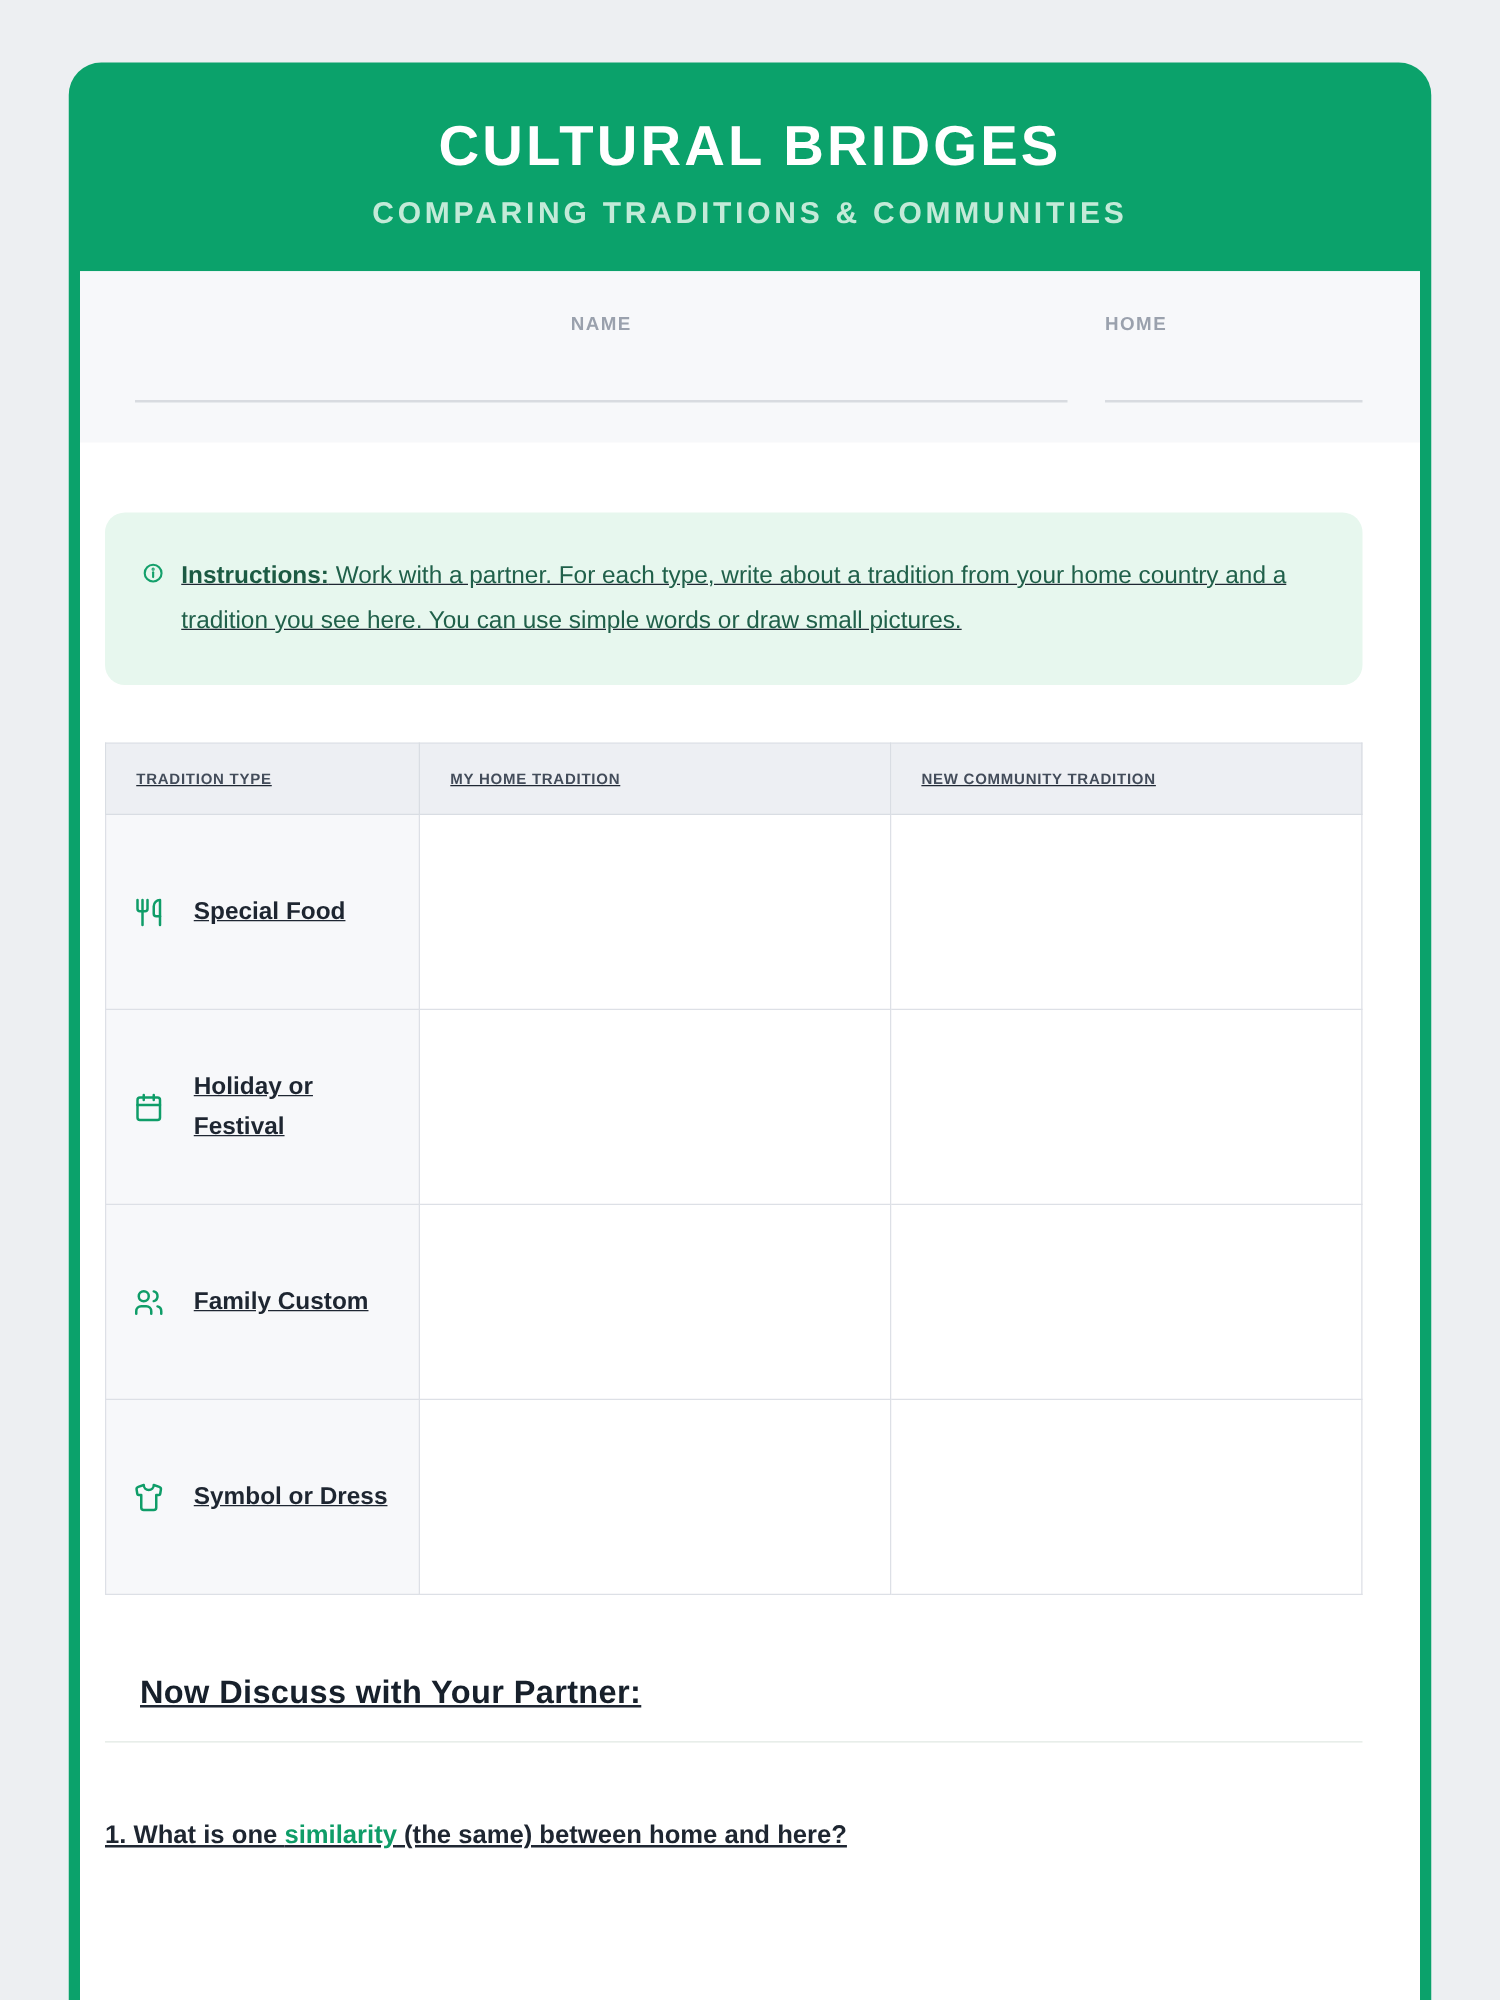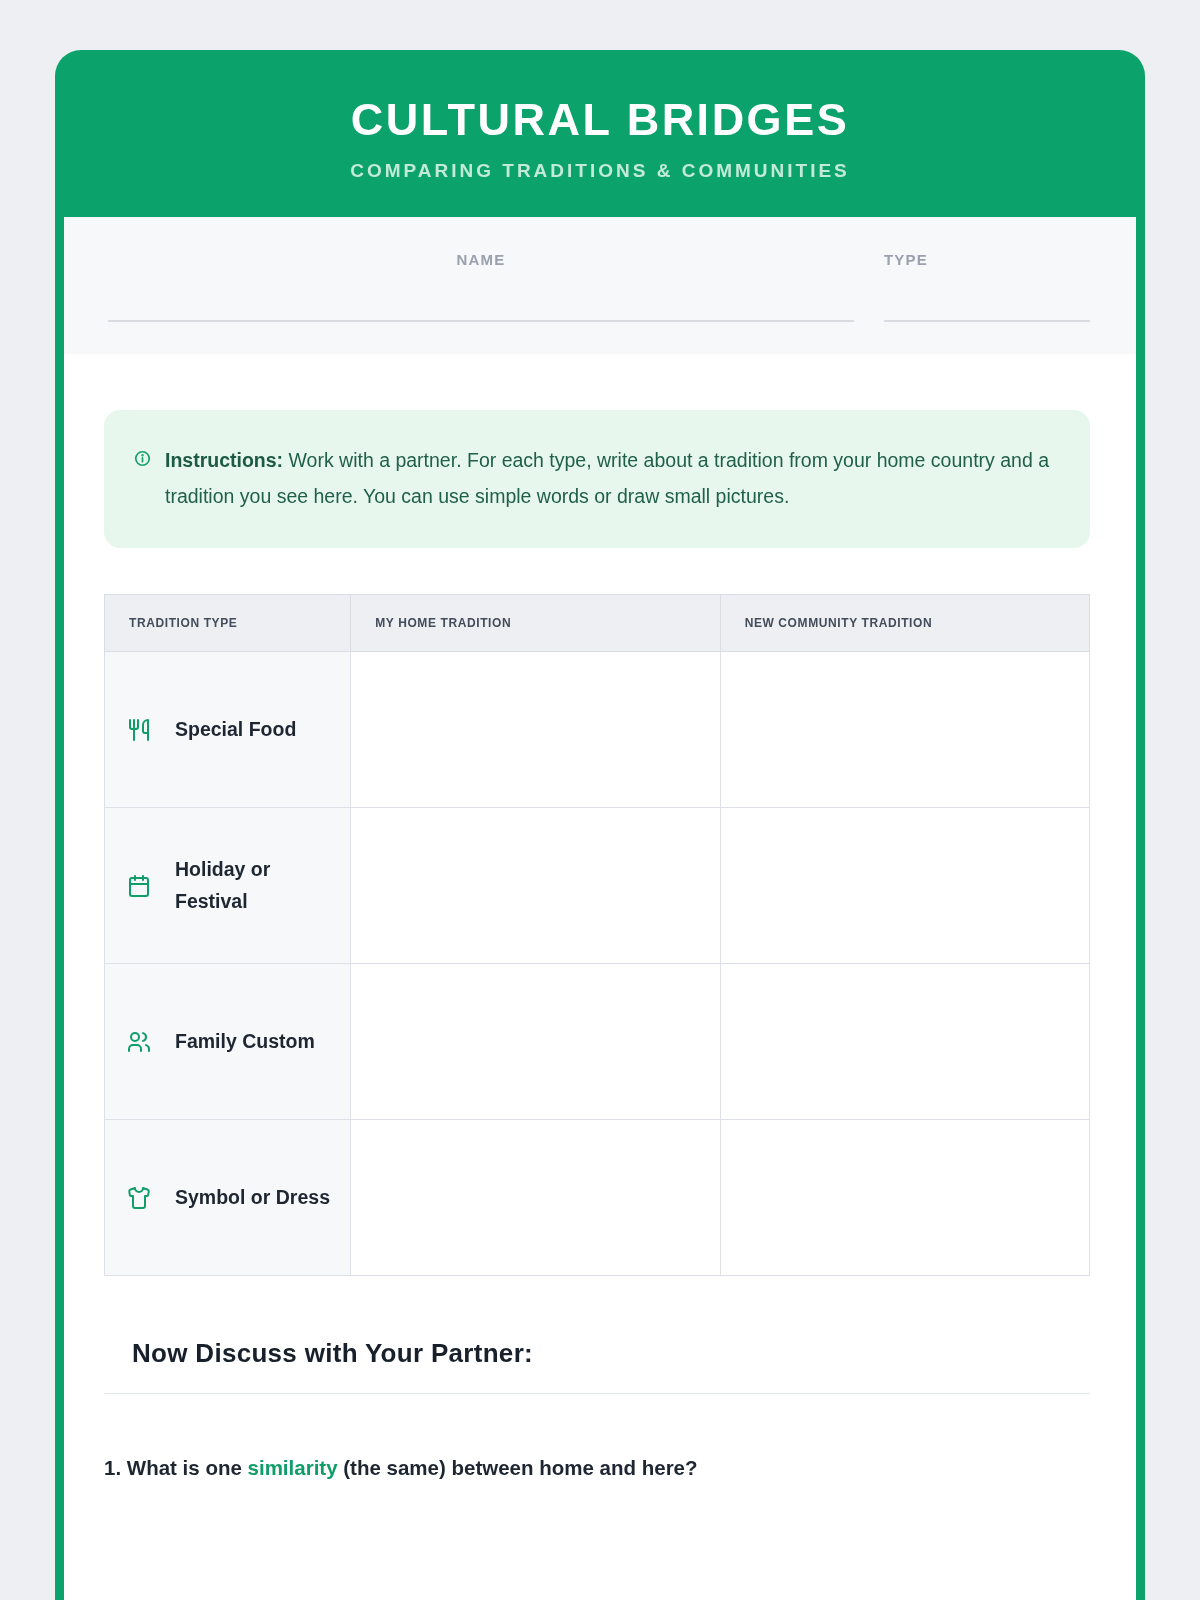--- a/index.html
+++ b/index.html
@@ -30,21 +30,21 @@
     padding-top: 8px;
   }
   .ws-title {
     font-size: 45px;
     font-weight: 800;
     letter-spacing: 2.5px;
     text-transform: uppercase;
   }
   .ws-subtitle {
     margin-top: 14px;
-    font-size: 19px;
+    font-size: 24px;
     font-weight: 700;
     letter-spacing: 3px;
     color: #c3ead8;
     text-transform: uppercase;
   }
   .card-body {
     background: #ffffff;
     min-height: 1520px;
   }
   .meta-section {
@@ -62,21 +62,22 @@
     font-weight: 700;
     letter-spacing: 1.2px;
     color: #9aa1ad;
   }
   .meta-line {
     margin-top: 52px;
     border-bottom: 2px solid #d8dbe0;
     height: 1px;
   }
   .main {
-    padding: 0 46px 0 40px;
+    padding: 0 46px 0 20px;
+    text-decoration: underline;
   }
   .instructions-box {
     margin-top: 56px;
     background: #e7f7ee;
     border-radius: 16px;
     padding: 32px 36px 34px 30px;
     display: flex;
     gap: 14px;
     color: #20604a;
     font-size: 19.5px;
@@ -166,21 +167,21 @@
   </div>
 
   <div class="card-body">
 
     <div class="meta-section">
       <div class="meta-field name">
         <div class="meta-label">NAME</div>
         <div class="meta-line"></div>
       </div>
       <div class="meta-field date">
-        <div class="meta-label">TYPE</div>
+        <div class="meta-label">HOME</div>
         <div class="meta-line"></div>
       </div>
     </div>
 
     <div class="main">
 
       <div class="instructions-box">
         <svg class="info-icon" viewBox="0 0 24 24" fill="none" stroke="currentColor" stroke-width="2.4" stroke-linecap="round">
           <circle cx="12" cy="12" r="9.5"></circle>
           <line x1="12" y1="11" x2="12" y2="16.5"></line>

